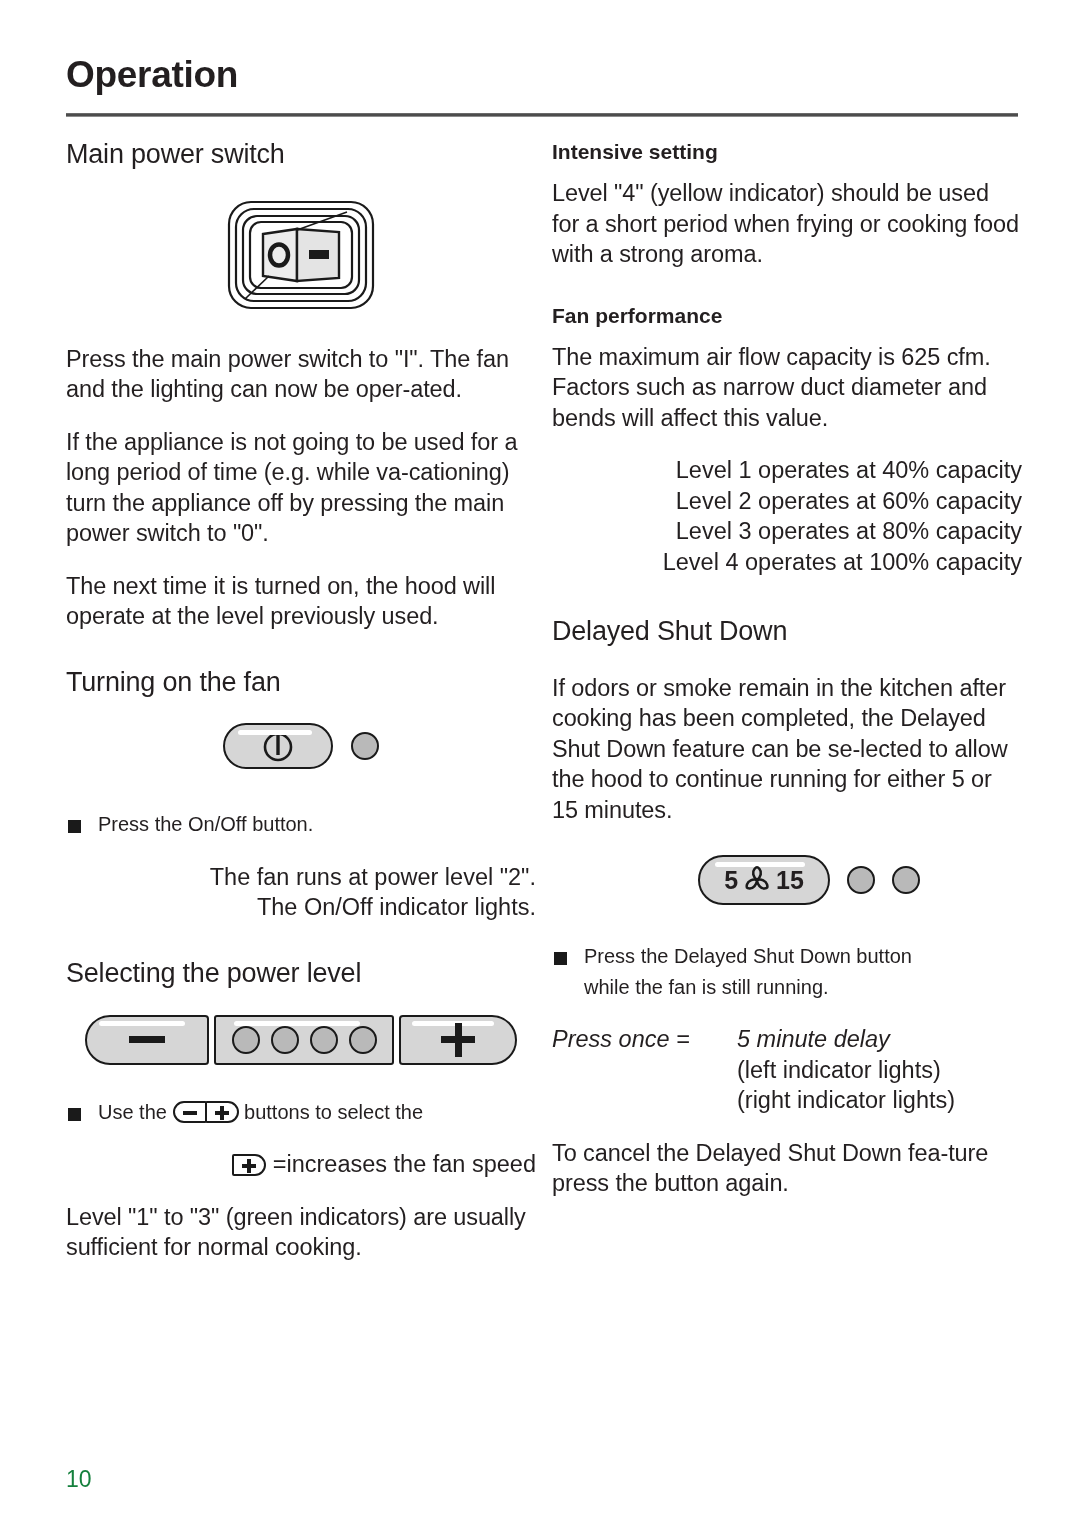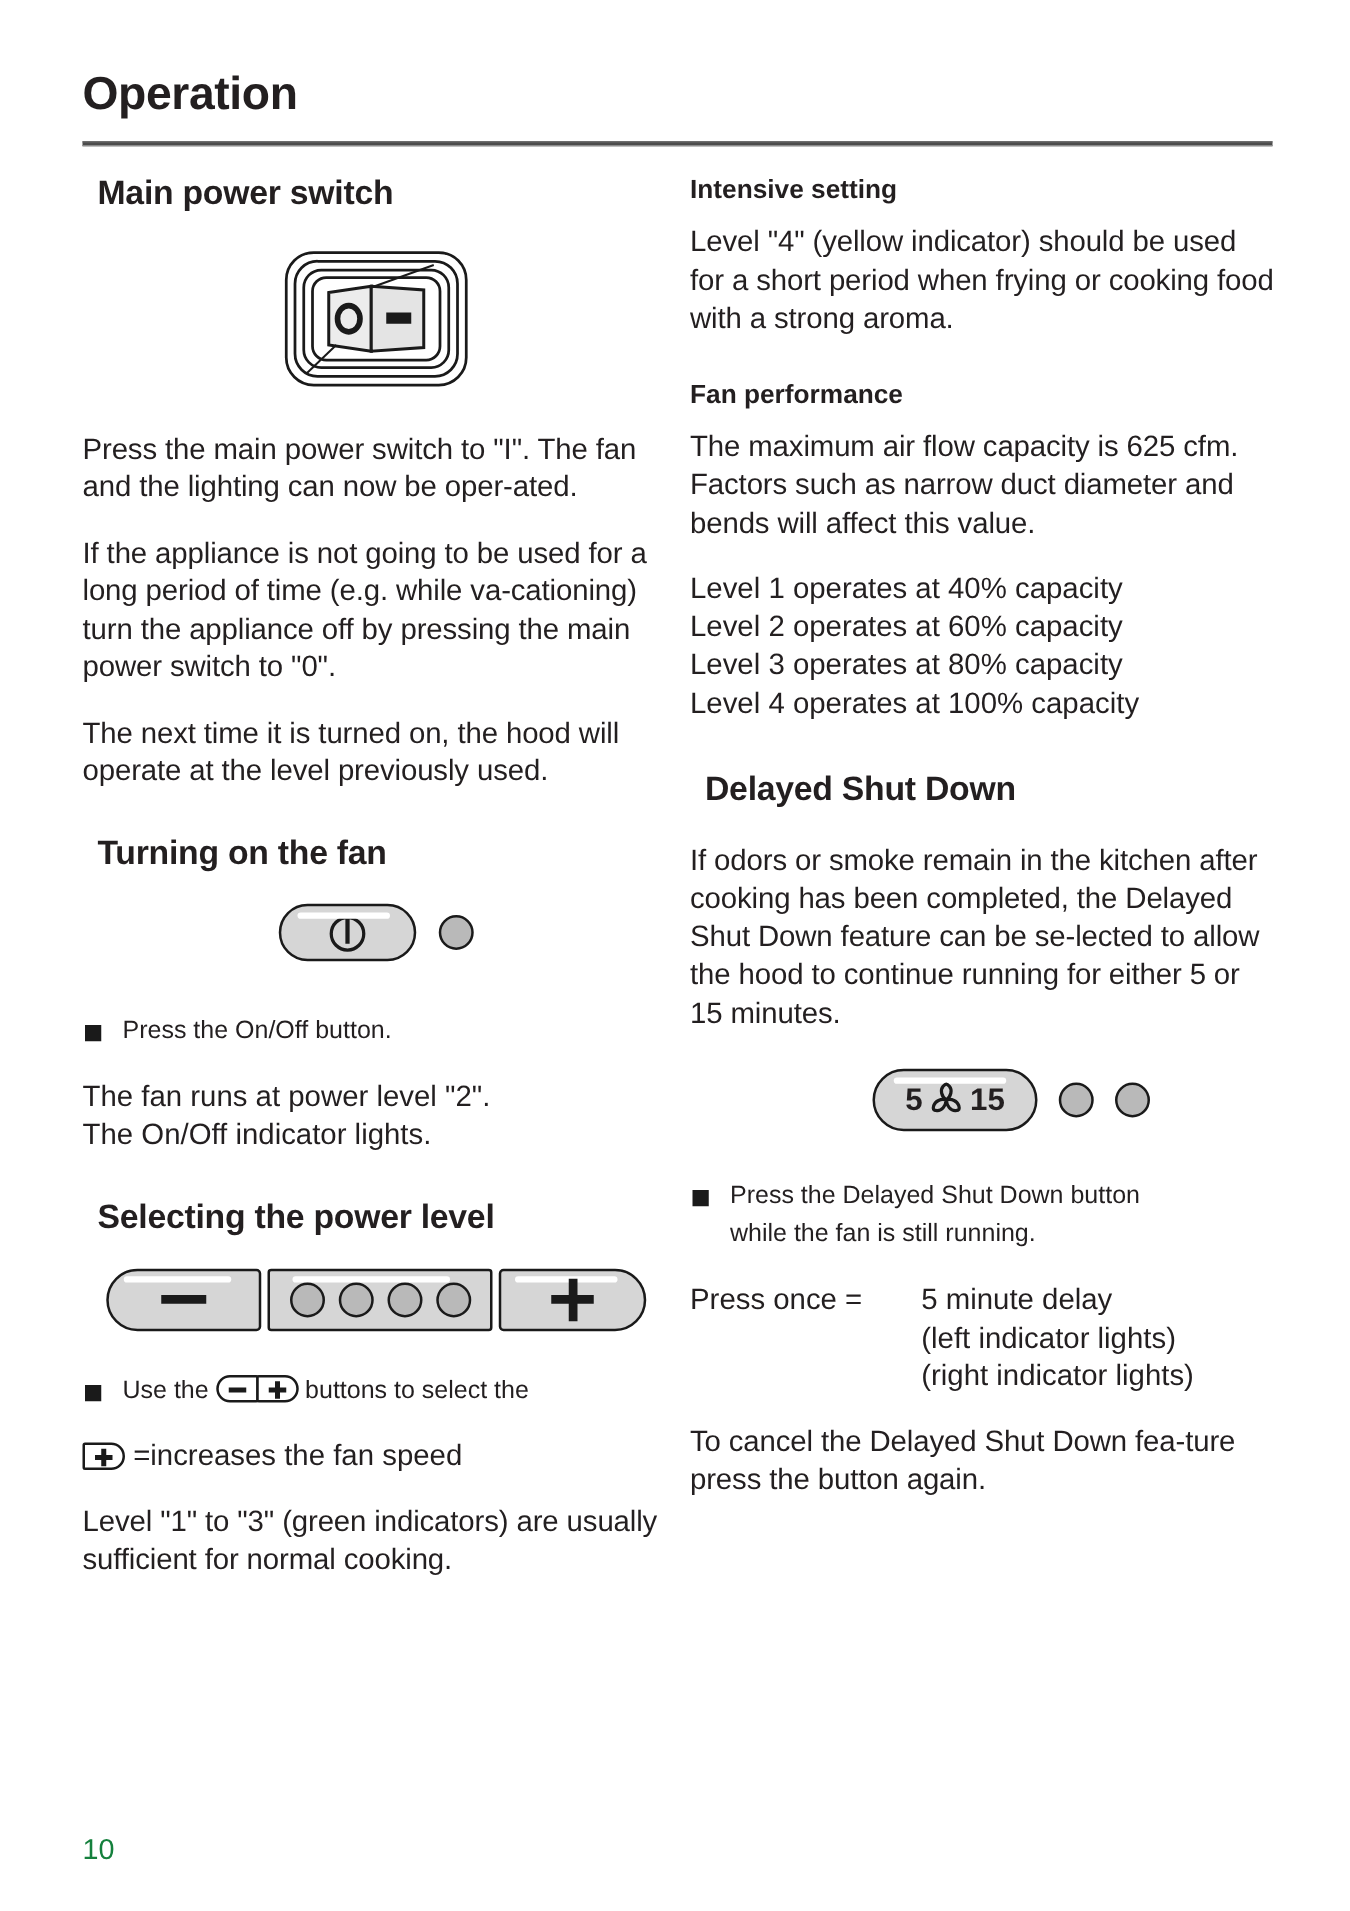--- a/index.html
+++ b/index.html
@@ -50,41 +50,42 @@
   .col {
     position: absolute;
     top: 140px;
     width: 470px;
   }
   .col-left { left: 66px; }
   .col-right { left: 552px; }
 
   h2.sect {
     font-size: 27px;
-    font-weight: bold;
-    margin: 0 0 26px 12px;
+    font-weight: normal;
+    margin: 0 0 26px 0;
     line-height: 1.1;
     letter-spacing: -0.2px;
   }
   h3.sub {
     font-size: 21px;
     font-weight: bold;
     margin: 0 0 14px 0;
     line-height: 1.15;
   }
   p.body {
     font-size: 23.5px;
     line-height: 30.5px;
     margin: 0 0 22px 0;
     letter-spacing: -0.1px;
   }
   .list-lines {
     font-size: 23.5px;
     line-height: 30.5px;
     margin: 0 0 22px 0;
+    text-align: right;
   }
   .bullet-item {
     position: relative;
     padding-left: 32px;
     font-size: 20px;
     line-height: 30.5px;
     margin: 0 0 22px 0;
   }
   .bullet-sq {
     position: absolute;
@@ -270,21 +271,21 @@
     line-height: 1;
   }
   .fan-glyph { position: relative; z-index: 2; display: block; }
 
   
   .press-table {
     font-size: 23.5px;
     line-height: 30.5px;
     margin: 0 0 22px 0;
   }
-  .press-row { display: flex; }
+  .press-row { display: flex; font-style: italic; }
   .press-label { width: 185px; flex: 0 0 185px; }
   .press-val { flex: 1; }
   .press-sub { padding-left: 185px; }
 
   
   .page-num {
     position: absolute;
     left: 66px;
     top: 1468px;
     font-size: 23px;

